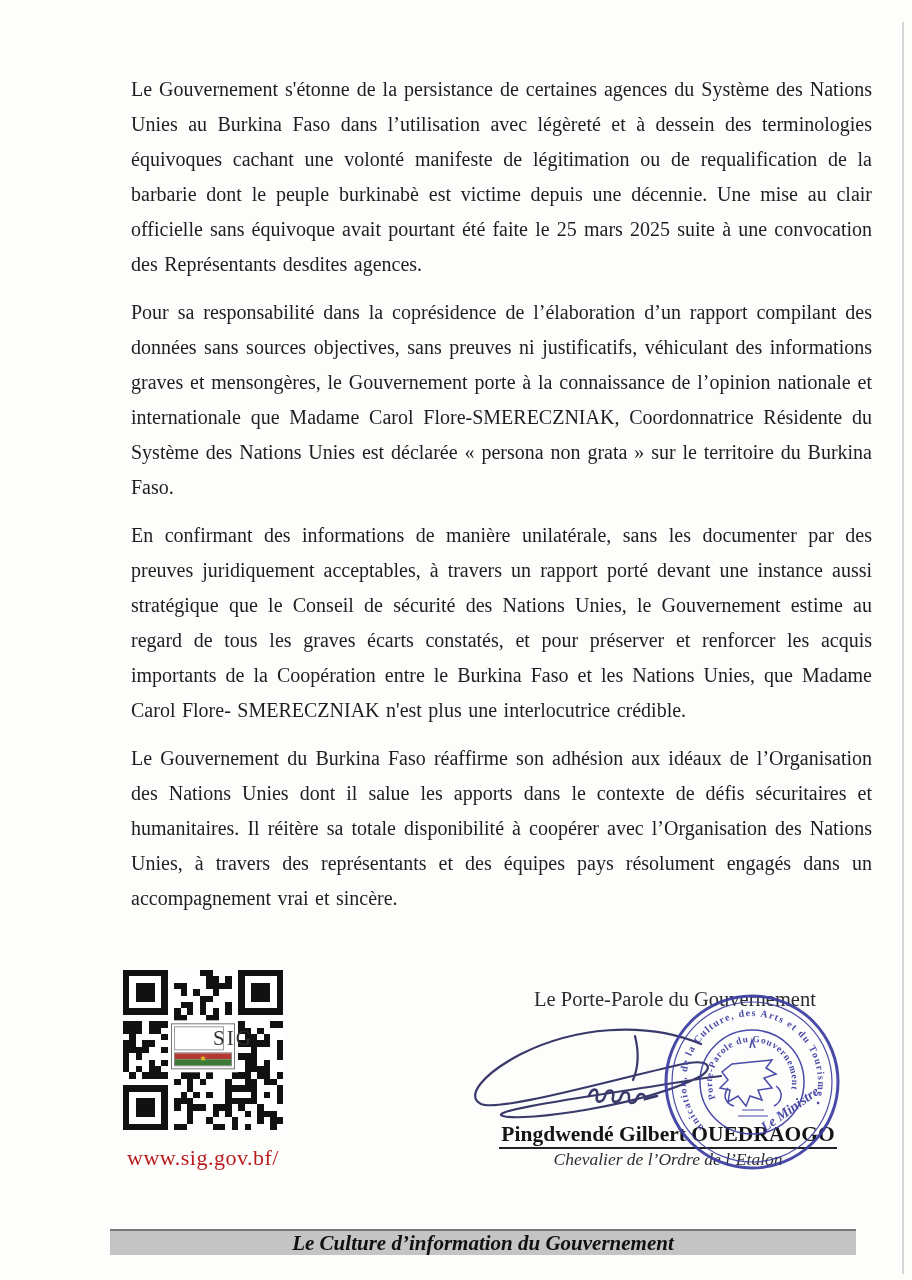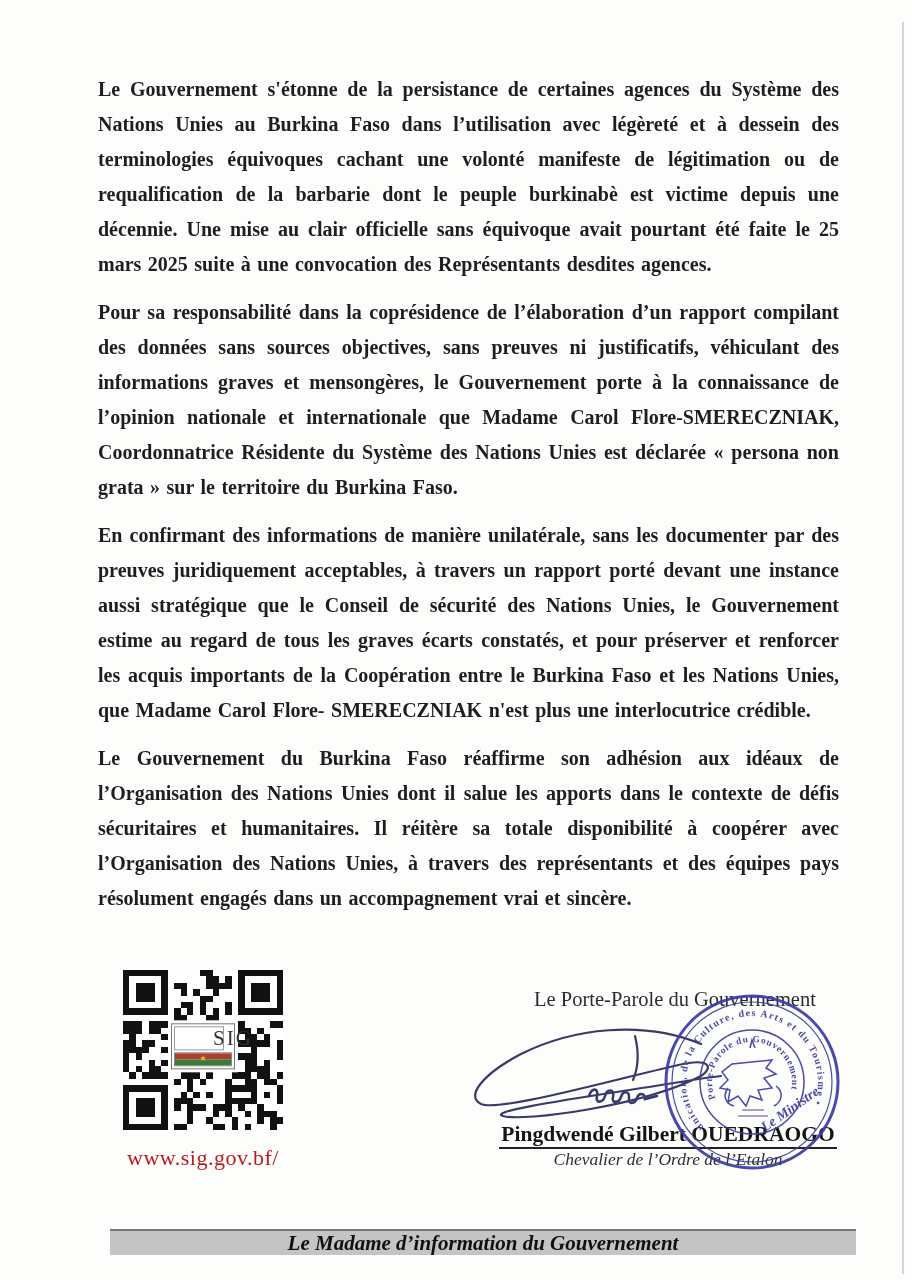--- a/index.html
+++ b/index.html
@@ -13,21 +13,21 @@
     --stamp-color:#3d3da2;
     --flag-red:#b23a32;
     --flag-green:#3c7a37;
     --flag-star:#e8c51f;
   }
   .scan-edge{
     position:absolute;right:8px;top:22px;bottom:6px;width:2px;
     background:#d6d6d6;
   }
   .content{
-    position:absolute;left:98px;top:72px;width:741px;font-weight:bold;
+    position:absolute;left:131px;top:72px;width:741px;
   }
   .body-par{
     margin:0 0 13px 0;
     font-size:20px;line-height:35px;
     text-align:justify;text-justify:inter-word;
     word-spacing:1.5px;
     color:#1e1e1e;
   }
   
   .qr-block{position:absolute;left:121px;top:970px;width:164px;text-align:center;}
@@ -353,14 +353,14 @@
       <path d="M 80 118 l 22 0 M 76 124 l 30 0" stroke-width="1.2"></path>
       <path d="M 88 56 l 2 -8 l 3 8"></path>
     </g>
   </g>
   <text class="ring-txt"><textPath href="#arcOuter" startOffset="2">unication, de la Culture, des Arts et du Tourisme •</textPath></text>
   <text class="inner-txt"><textPath href="#arcInner" startOffset="4">Porte-Parole du Gouvernement</textPath></text>
   <text class="ministre" x="103" y="140" transform="rotate(-35 103 140)">Le Ministre</text>
 </svg>
 
 <div class="footer-bar">
-  <span class="txt">Le Madame d’information du Gouvernement</span>
+  <span class="txt">Le Culture d’information du Gouvernement</span>
 </div>
 
 </body></html>

